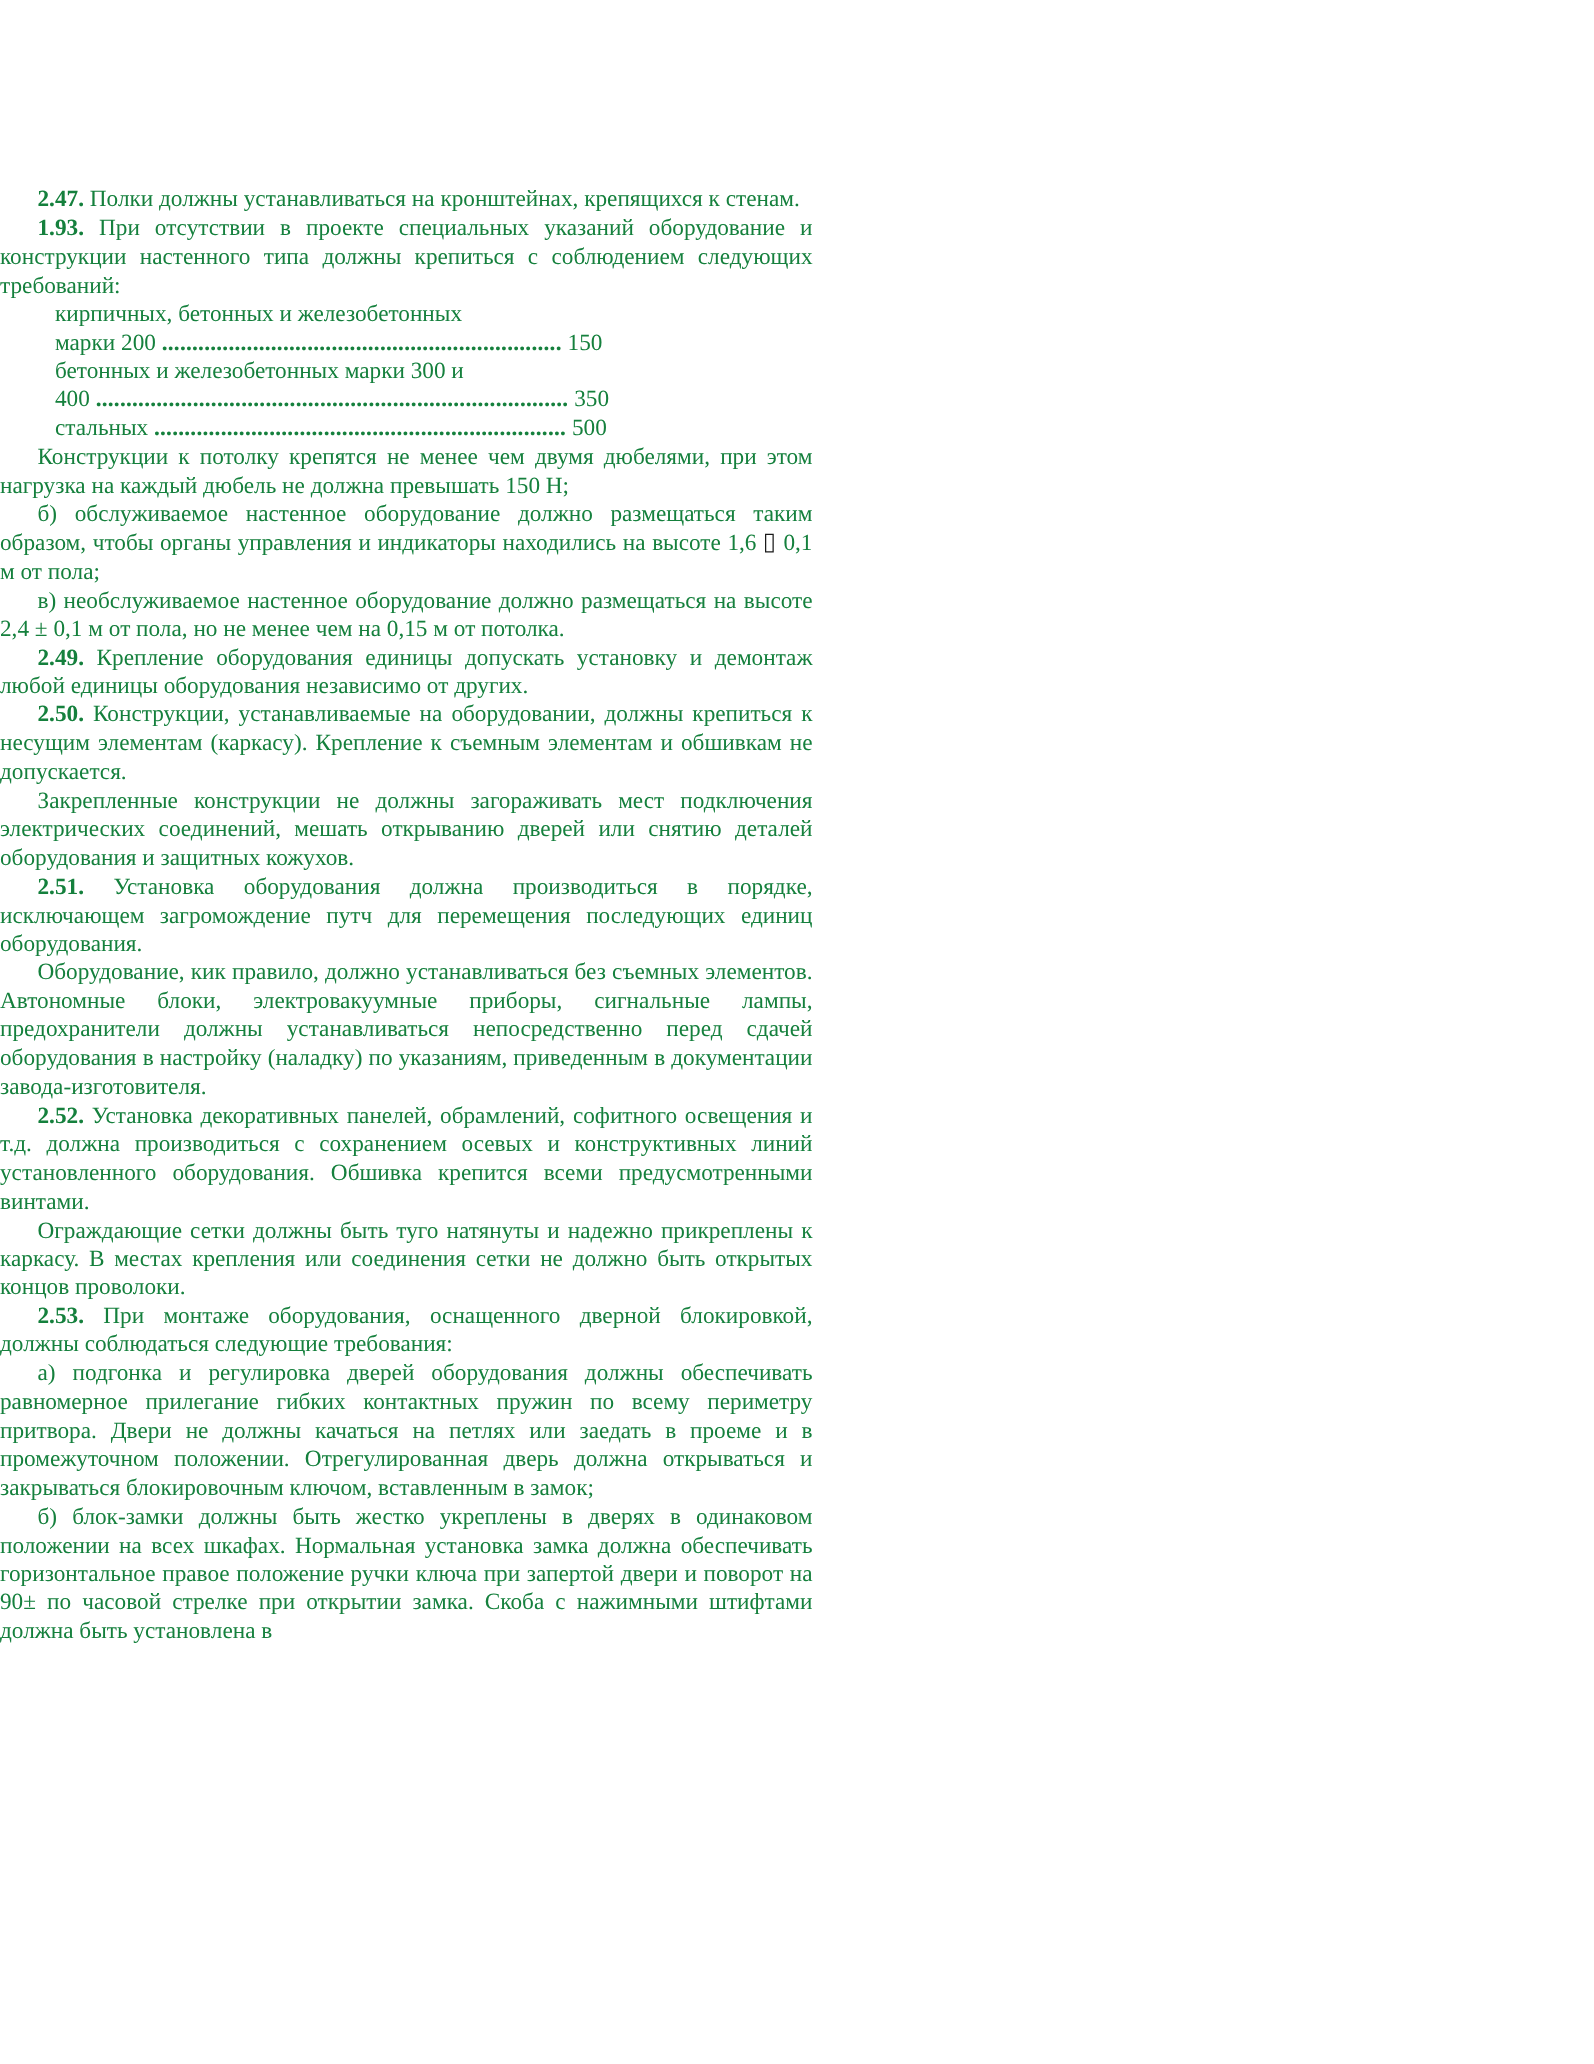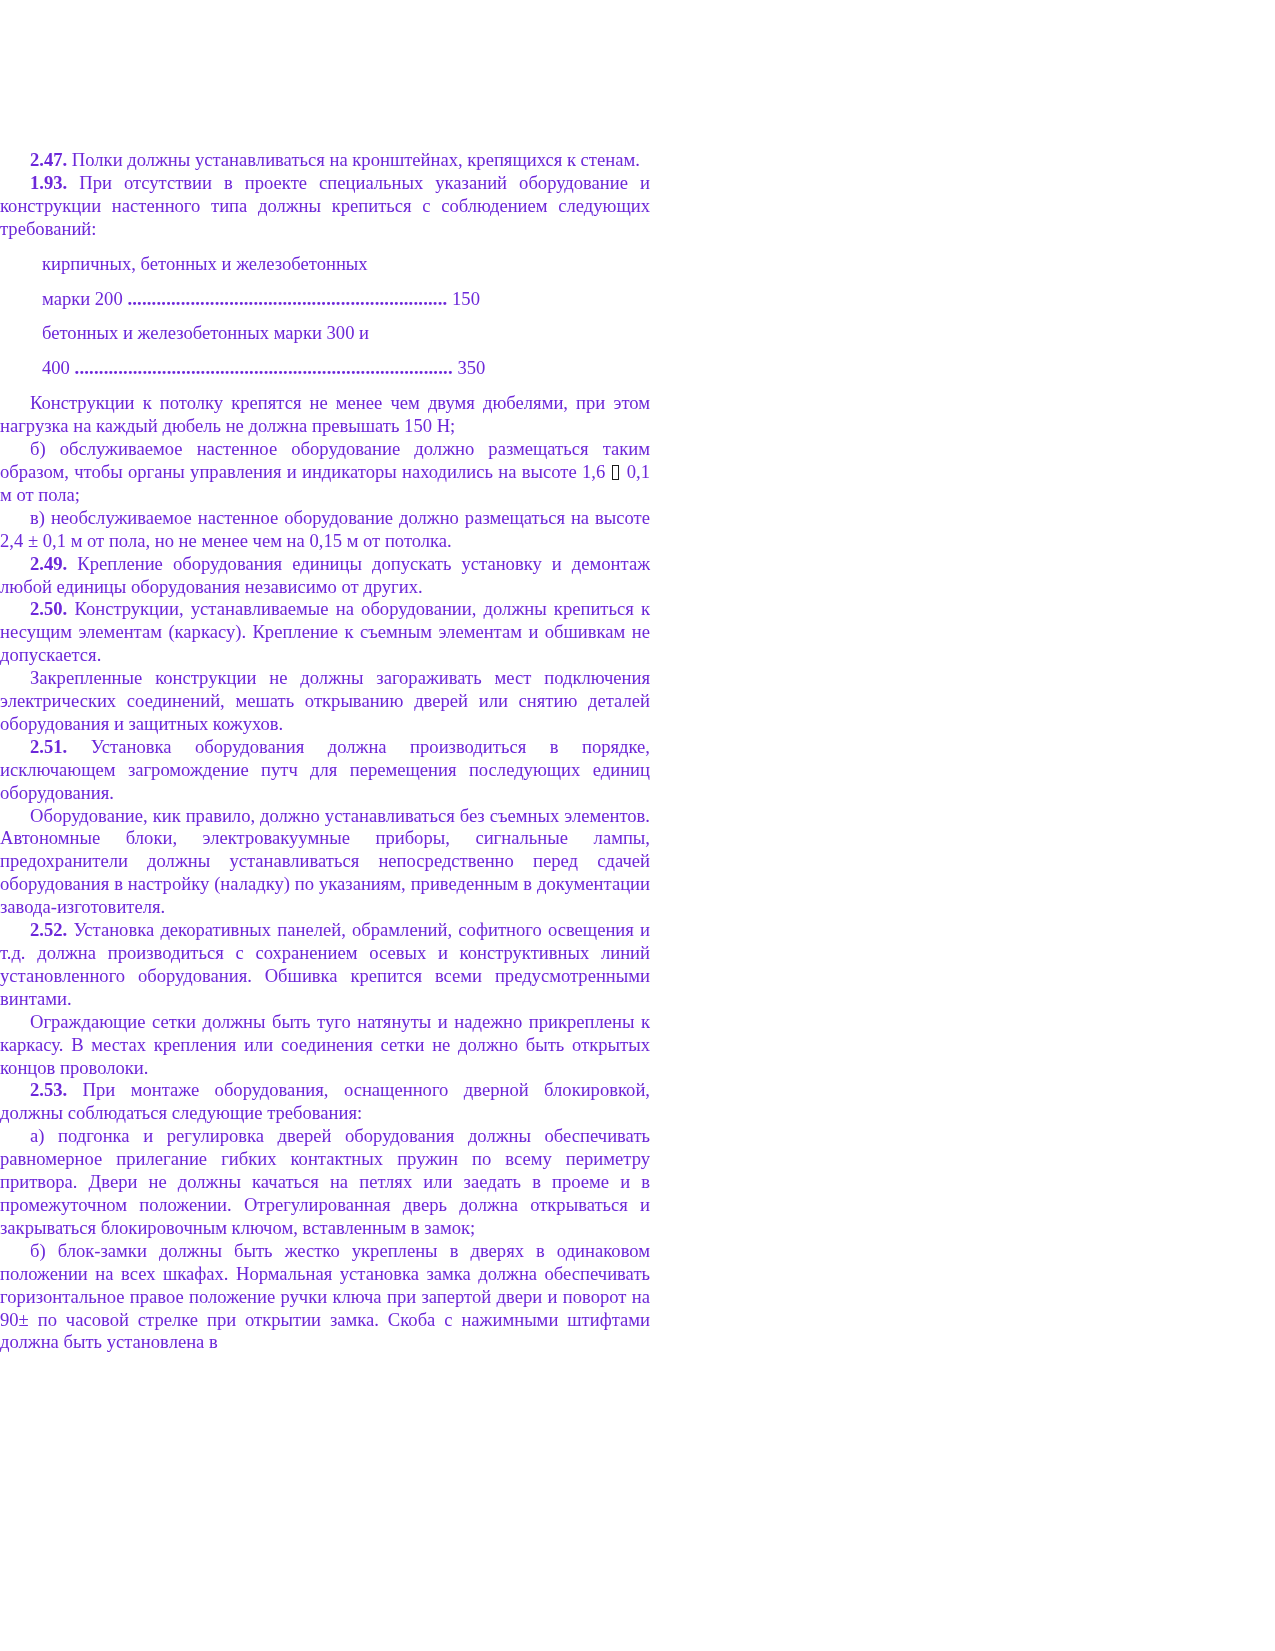--- a/index.html
+++ b/index.html
@@ -5,25 +5,25 @@
   html, body { margin: 0; padding: 0; background: #ffffff; }
   body { width: 1275px; height: 1651px; position: relative; overflow: hidden; }
   .page {
     position: absolute;
     left: 0;
     top: 149px;
     width: 650px;
     font-family: "Liberation Serif", serif;
     font-size: 18.6px;
     line-height: 22.9px;
-    color: #6d28d9;
+    color: #15803d;
   }
   .p { margin: 0; text-align: justify; text-indent: 30px; }
   .num { font-weight: bold; }
-  .leader-row { margin: 12px; padding-left: 30px; width: 510px; box-sizing: border-box; }
+  .leader-row { margin: 0; padding-left: 44px; width: 510px; box-sizing: border-box; }
   .dots { font-weight: bold; letter-spacing: 0.2px; }
   .missing-glyph {
     display: inline-block;
     width: 7px; height: 15px;
     border: 1px solid #1a1a1a;
     vertical-align: -2px;
     margin: 0 2px;
     box-sizing: border-box;
   }
 </style>
@@ -34,20 +34,21 @@
 
   <p class="p"><span class="num">2.47.</span> <span>Полки должны устанавливаться на кронштейнах, крепящихся к стенам.</span></p>
 
   <p class="p"><span class="num">1.93.</span> <span>При отсутствии в проекте специальных указаний оборудование и конструкции настенного типа должны крепиться с соблюдением следующих требований:</span></p>
 
   <div>
     <p class="leader-row">кирпичных, бетонных и железобетонных</p>
     <p class="leader-row"><span>марки 200</span> <span class="dots">..................................................................</span> <span>150</span></p>
     <p class="leader-row">бетонных и железобетонных марки 300 и</p>
     <p class="leader-row"><span>400</span> <span class="dots">..............................................................................</span> <span>350</span></p>
+    <p class="leader-row"><span>стальных</span> <span class="dots">....................................................................</span> <span>500</span></p>
   </div>
 
   <p class="p"><span>Конструкции к потолку крепятся не менее чем двумя дюбелями, при этом нагрузка на каждый дюбель не должна превышать 150 Н;</span></p>
   <p class="p"><span>б) обслуживаемое настенное оборудование должно размещаться таким образом, чтобы органы управления и индикаторы находились на</span> <span>высоте 1,6</span> <span class="missing-glyph"></span> <span>0,1 м от пола;</span></p>
   <p class="p"><span>в) необслуживаемое настенное оборудование должно размещаться на высоте 2,4 ± 0,1 м от пола, но не менее чем на 0,15 м от потолка.</span></p>
 
   <p class="p"><span class="num">2.49.</span> <span>Крепление оборудования единицы допускать установку и демонтаж любой единицы оборудования независимо от других.</span></p>
 
   <p class="p"><span class="num">2.50.</span> <span>Конструкции, устанавливаемые на оборудовании, должны крепиться к несущим элементам (каркасу). Крепление к съемным элементам и обшивкам не допускается.</span></p>
   <p class="p"><span>Закрепленные конструкции не должны загораживать мест подключения электрических соединений, мешать открыванию дверей или снятию деталей оборудования и защитных кожухов.</span></p>

